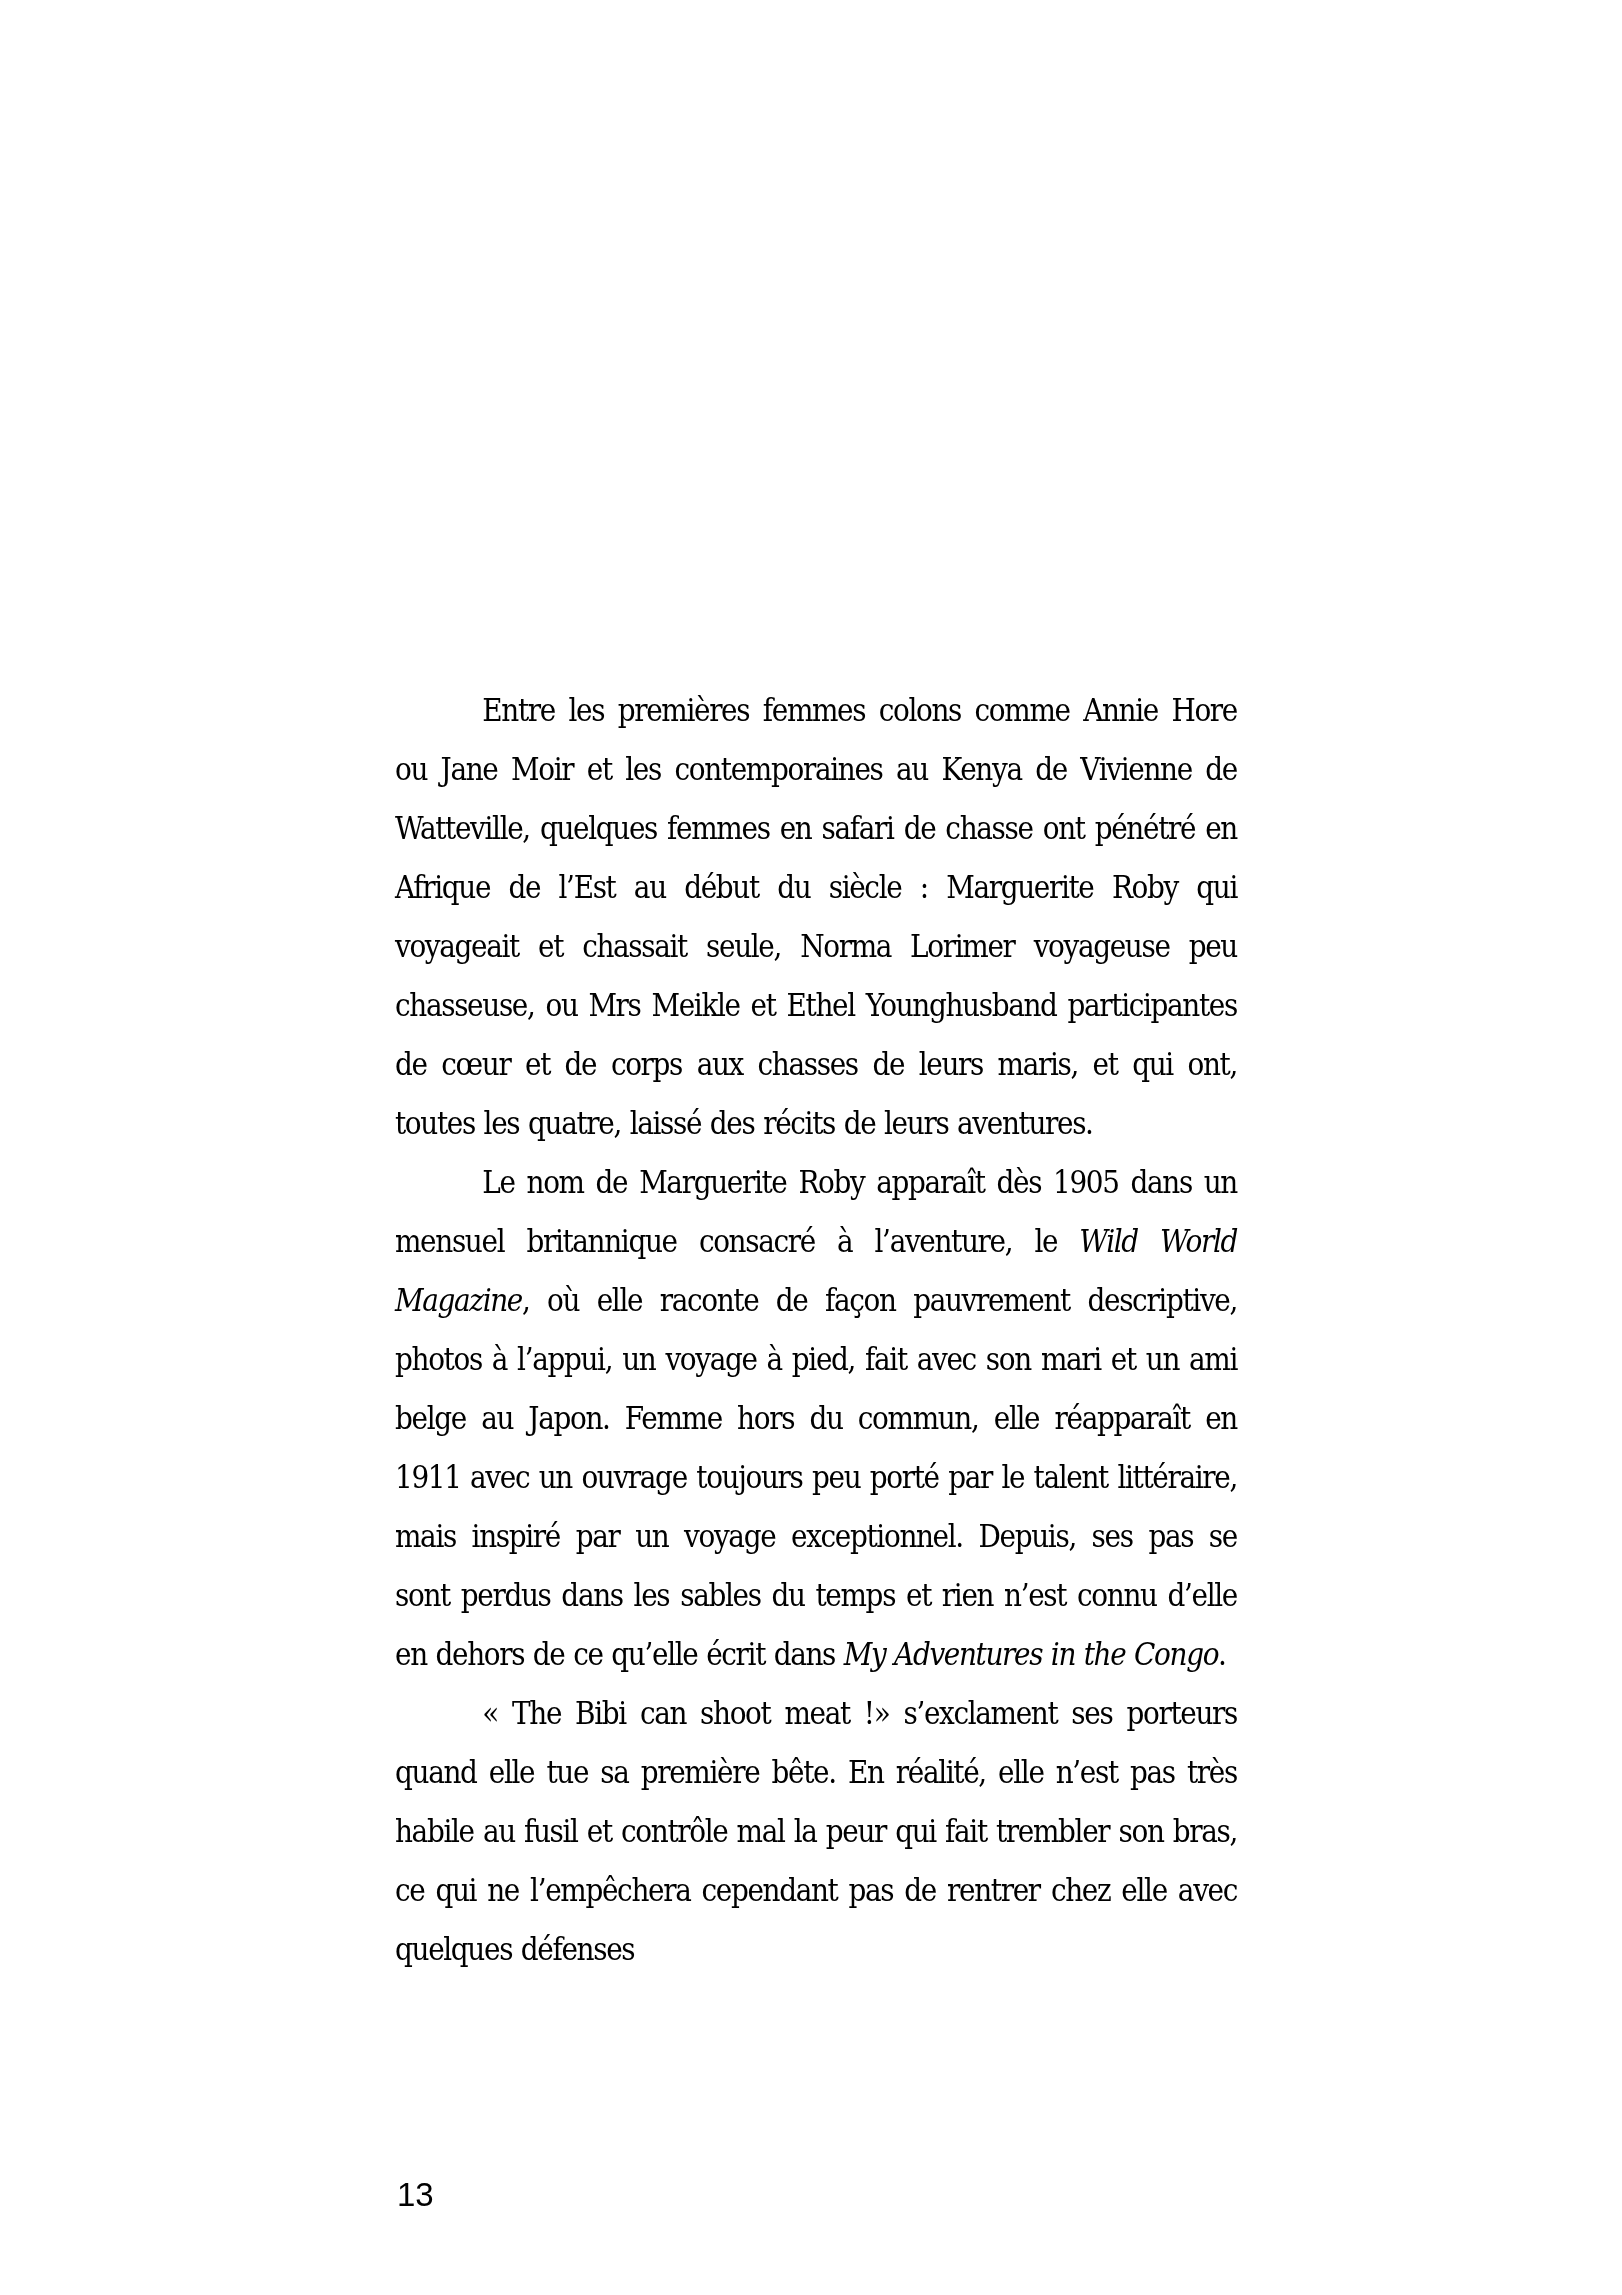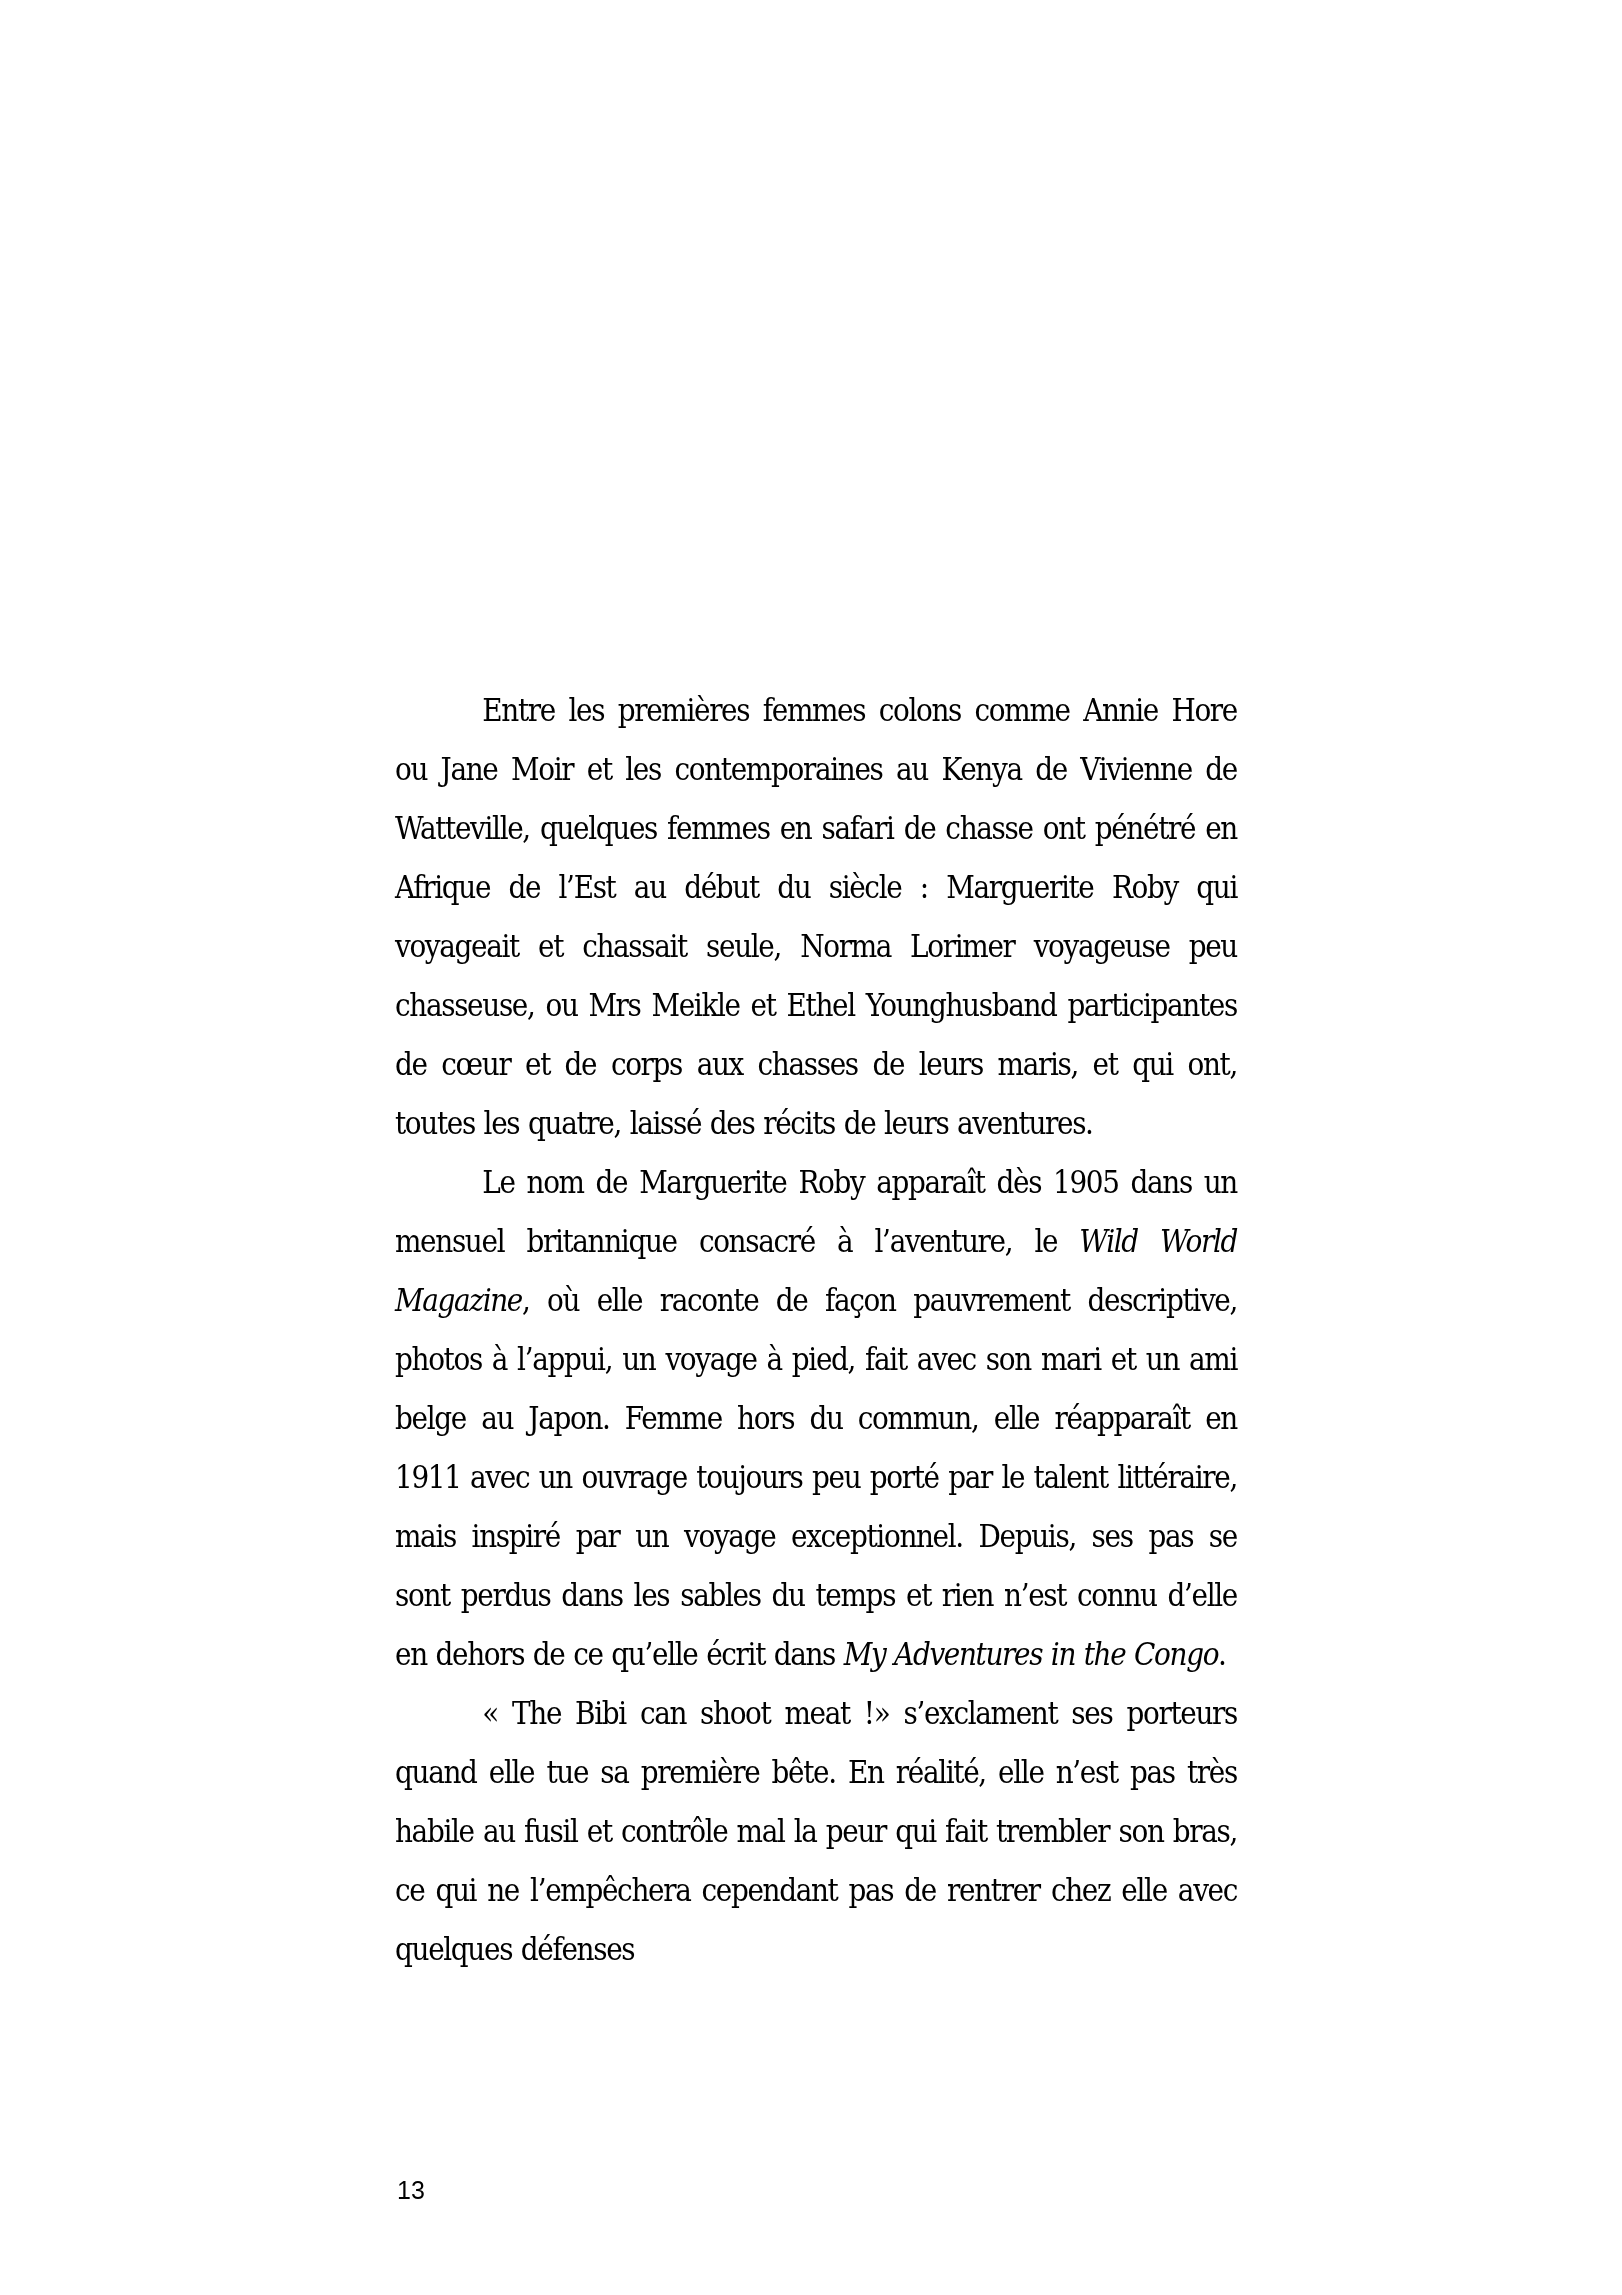--- a/index.html
+++ b/index.html
@@ -24,21 +24,21 @@
     transform: scaleX(0.9);
     transform-origin: left top;
     width: 111.111%;
   }
   .text-block i { font-style: italic; }
   .page-number {
     position: absolute;
     left: 397px;
     top: 2176px;
     font-family: "Liberation Sans", "DejaVu Sans", sans-serif;
-    font-size: 25px;
+    font-size: 33px;
     color: #000;
   }
 </style>
 </head>
 <body>
 
 <div class="page">
   <div class="text-block">
     <p>
       <span>Entre les premières femmes colons comme Annie Hore ou Jane Moir  et les contemporaines au Kenya de Vivienne de Watteville, quelques femmes en safari de chasse ont pénétré en Afrique de l’Est au début du siècle : Marguerite Roby qui voyageait et chassait seule, Norma Lorimer voyageuse peu chasseuse, ou Mrs Meikle et Ethel Younghusband participantes de cœur et de corps aux chasses de leurs maris, et qui ont, toutes les quatre, laissé des récits de leurs aventures.</span>

